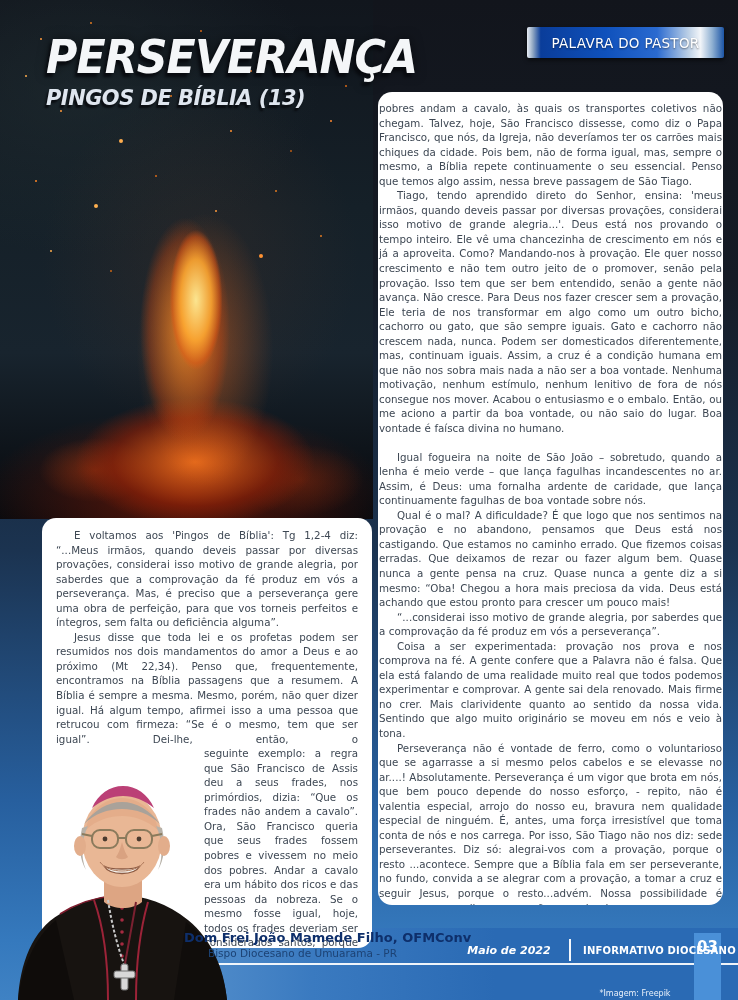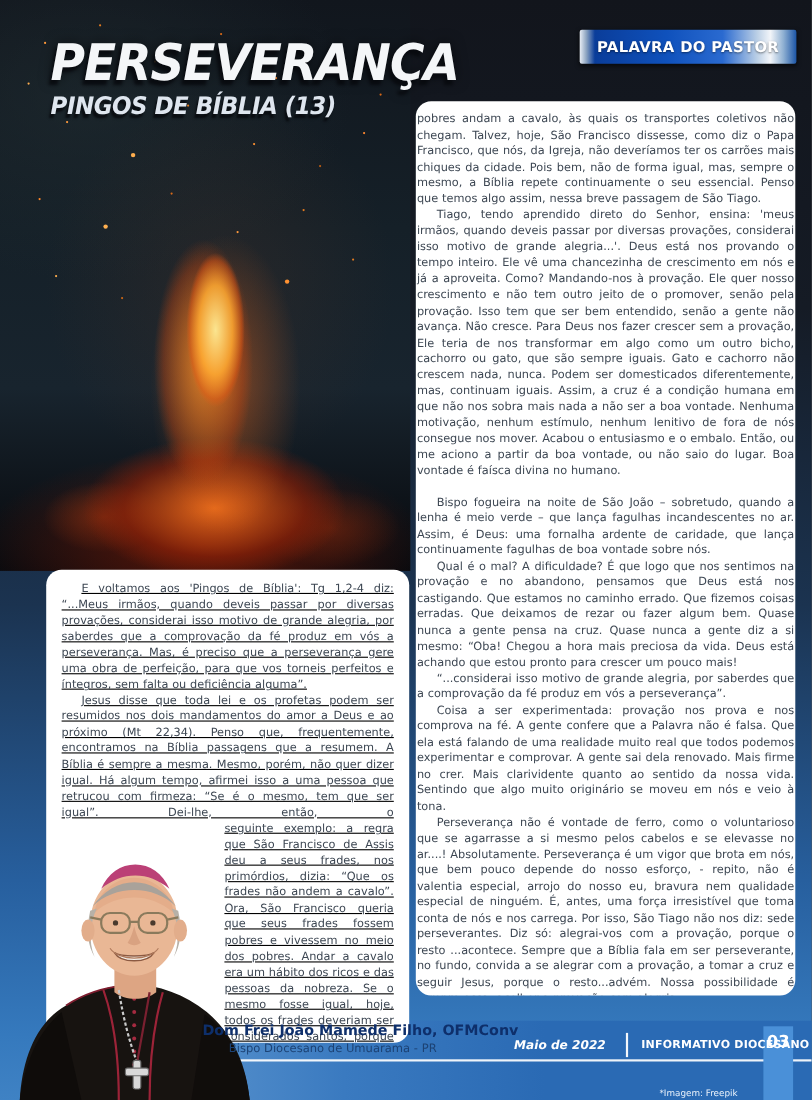--- a/index.html
+++ b/index.html
@@ -48,27 +48,27 @@
     margin-top:5px;font-size:22px;font-weight:800;font-style:italic;color:#dfe6ef;
     letter-spacing:-.5px;transform:scaleX(.95);transform-origin:left;
     text-shadow:-2px 3px 2px rgba(8,10,14,.9);white-space:nowrap;
   }
   .banner{
     position:absolute;left:527px;top:27px;width:197px;height:31px;z-index:3;
     display:flex;align-items:center;justify-content:center;
     background:linear-gradient(90deg,#e9eef5 0%,#8fa6c2 3%,#0a3d9a 7%,#0f51bc 40%,#2a6ad0 66%,#bcd0e6 82%,#f2f5f9 88%,#8fb0d2 94%,#1c55a6 100%);
     border-radius:2px;box-shadow:0 2px 4px rgba(0,0,0,.6);
   }
-  .banner span{font-size:13.5px;font-weight:bold;color:#fff;letter-spacing:.3px;
+  .banner span{font-size:13.5px;font-weight:normal;color:#fff;letter-spacing:.3px;
     text-shadow:0 1px 2px rgba(0,0,0,.5);}
 
   
   .text-box{position:absolute;background:#fff;border-radius:14px;overflow:hidden;z-index:2;}
   .right-box{left:378px;top:92px;width:345px;height:813px;padding:9px 1px;box-sizing:border-box;}
-  .left-box{left:42px;top:518px;width:330px;height:430px;padding:10px 14px;box-sizing:border-box;text-decoration:underline;}
+  .left-box{left:42px;top:518px;width:330px;height:430px;padding:10px 14px;box-sizing:border-box;}
   .body-text p{
     margin:0;font-size:10.3px;line-height:14.55px;color:#3d4753;
     text-align:justify;word-spacing:.2px;
   }
   .body-text p.indent{text-indent:18px;}
   .body-text p.gap{margin-top:14px;}
   .cont{text-align-last:justify;}
   .photo-spacer{float:left;width:148px;height:260px;}
 
   
@@ -109,21 +109,21 @@
     <div class="article-subtitle">PINGOS DE BÍBLIA (13)</div>
   </div>
 
   <div class="banner">
     <span>PALAVRA DO PASTOR</span>
   </div>
 
   <div class="text-box right-box body-text">
     <p>pobres andam a cavalo, às quais os transportes coletivos não chegam. Talvez, hoje, São Francisco dissesse, como diz o Papa Francisco, que nós, da Igreja, não deveríamos ter os carrões mais chiques da cidade. Pois bem, não de forma igual, mas, sempre o mesmo, a Bíblia repete continuamente o seu essencial. Penso que temos algo assim, nessa breve passagem de São Tiago.</p>
     <p class="indent">Tiago, tendo aprendido direto do Senhor, ensina: 'meus irmãos, quando deveis passar por diversas provações, considerai isso motivo de grande alegria...'. Deus está nos provando o tempo inteiro. Ele vê uma chancezinha de crescimento em nós e já a aproveita. Como? Mandando-nos à provação. Ele quer nosso crescimento e não tem outro jeito de o promover, senão pela provação. Isso tem que ser bem entendido, senão a gente não avança. Não cresce. Para Deus nos fazer crescer sem a provação, Ele teria de nos transformar em algo como um outro bicho, cachorro ou gato, que são sempre iguais. Gato e cachorro não crescem nada, nunca. Podem ser domesticados diferentemente, mas, continuam iguais. Assim, a cruz é a condição humana em que não nos sobra mais nada a não ser a boa vontade. Nenhuma motivação, nenhum estímulo, nenhum lenitivo de fora de nós consegue nos mover. Acabou o entusiasmo e o embalo. Então, ou me aciono a partir da boa vontade, ou não saio do lugar. Boa vontade é faísca divina no humano.</p>
-    <p class="indent gap">Bispo fogueira na noite de São João – sobretudo, quando a lenha é meio verde – que lança fagulhas incandescentes no ar. Assim, é Deus: uma fornalha ardente de caridade, que lança continuamente fagulhas de boa vontade sobre nós.</p>
+    <p class="indent gap">Igual fogueira na noite de São João – sobretudo, quando a lenha é meio verde – que lança fagulhas incandescentes no ar. Assim, é Deus: uma fornalha ardente de caridade, que lança continuamente fagulhas de boa vontade sobre nós.</p>
     <p class="indent">Qual é o mal? A dificuldade? É que logo que nos sentimos na provação e no abandono, pensamos que Deus está nos castigando. Que estamos no caminho errado. Que fizemos coisas erradas. Que deixamos de rezar ou fazer algum bem. Quase nunca a gente pensa na cruz. Quase nunca a gente diz a si mesmo: “Oba! Chegou a hora mais preciosa da vida. Deus está achando que estou pronto para crescer um pouco mais!</p>
     <p class="indent">“...considerai isso motivo de grande alegria, por saberdes que a comprovação da fé produz em vós a perseverança”.</p>
     <p class="indent">Coisa a ser experimentada: provação nos prova e nos comprova na fé. A gente confere que a Palavra não é falsa. Que ela está falando de uma realidade muito real que todos podemos experimentar e comprovar. A gente sai dela renovado. Mais firme no crer. Mais clarividente quanto ao sentido da nossa vida. Sentindo que algo muito originário se moveu em nós e veio à tona.</p>
     <p class="indent">Perseverança não é vontade de ferro, como o voluntarioso que se agarrasse a si mesmo pelos cabelos e se elevasse no ar....! Absolutamente. Perseverança é um vigor que brota em nós, que bem pouco depende do nosso esforço, - repito, não é valentia especial, arrojo do nosso eu, bravura nem qualidade especial de ninguém. É, antes, uma força irresistível que toma conta de nós e nos carrega. Por isso, São Tiago não nos diz: sede perseverantes. Diz só: alegrai-vos com a provação, porque o resto ...acontece.  Sempre que a Bíblia fala em ser perseverante, no fundo, convida a se alegrar com a provação, a tomar a cruz e seguir Jesus, porque o resto...advém. Nossa possibilidade é sempre essa: acolher a provação com alegria.</p>
   </div>
 
   <div class="text-box left-box body-text">
     <p class="indent">E voltamos aos 'Pingos de Bíblia': Tg 1,2-4 diz: “...Meus irmãos, quando deveis passar por diversas provações, considerai isso motivo de grande alegria, por saberdes que a comprovação da fé produz em vós a perseverança. Mas, é preciso que a perseverança gere uma obra de perfeição, para que vos torneis perfeitos e íntegros, sem falta ou deficiência alguma”.</p>
     <p class="indent cont">Jesus disse que toda lei e os profetas podem ser resumidos nos dois mandamentos do amor a Deus e ao próximo (Mt 22,34). Penso que, frequentemente, encontramos na Bíblia passagens que a resumem. A Bíblia é sempre a mesma. Mesmo, porém, não quer dizer igual. Há algum tempo, afirmei isso a uma pessoa que retrucou com firmeza: “Se é o mesmo, tem que ser igual”. Dei-lhe, então, o</p>
     <div>

